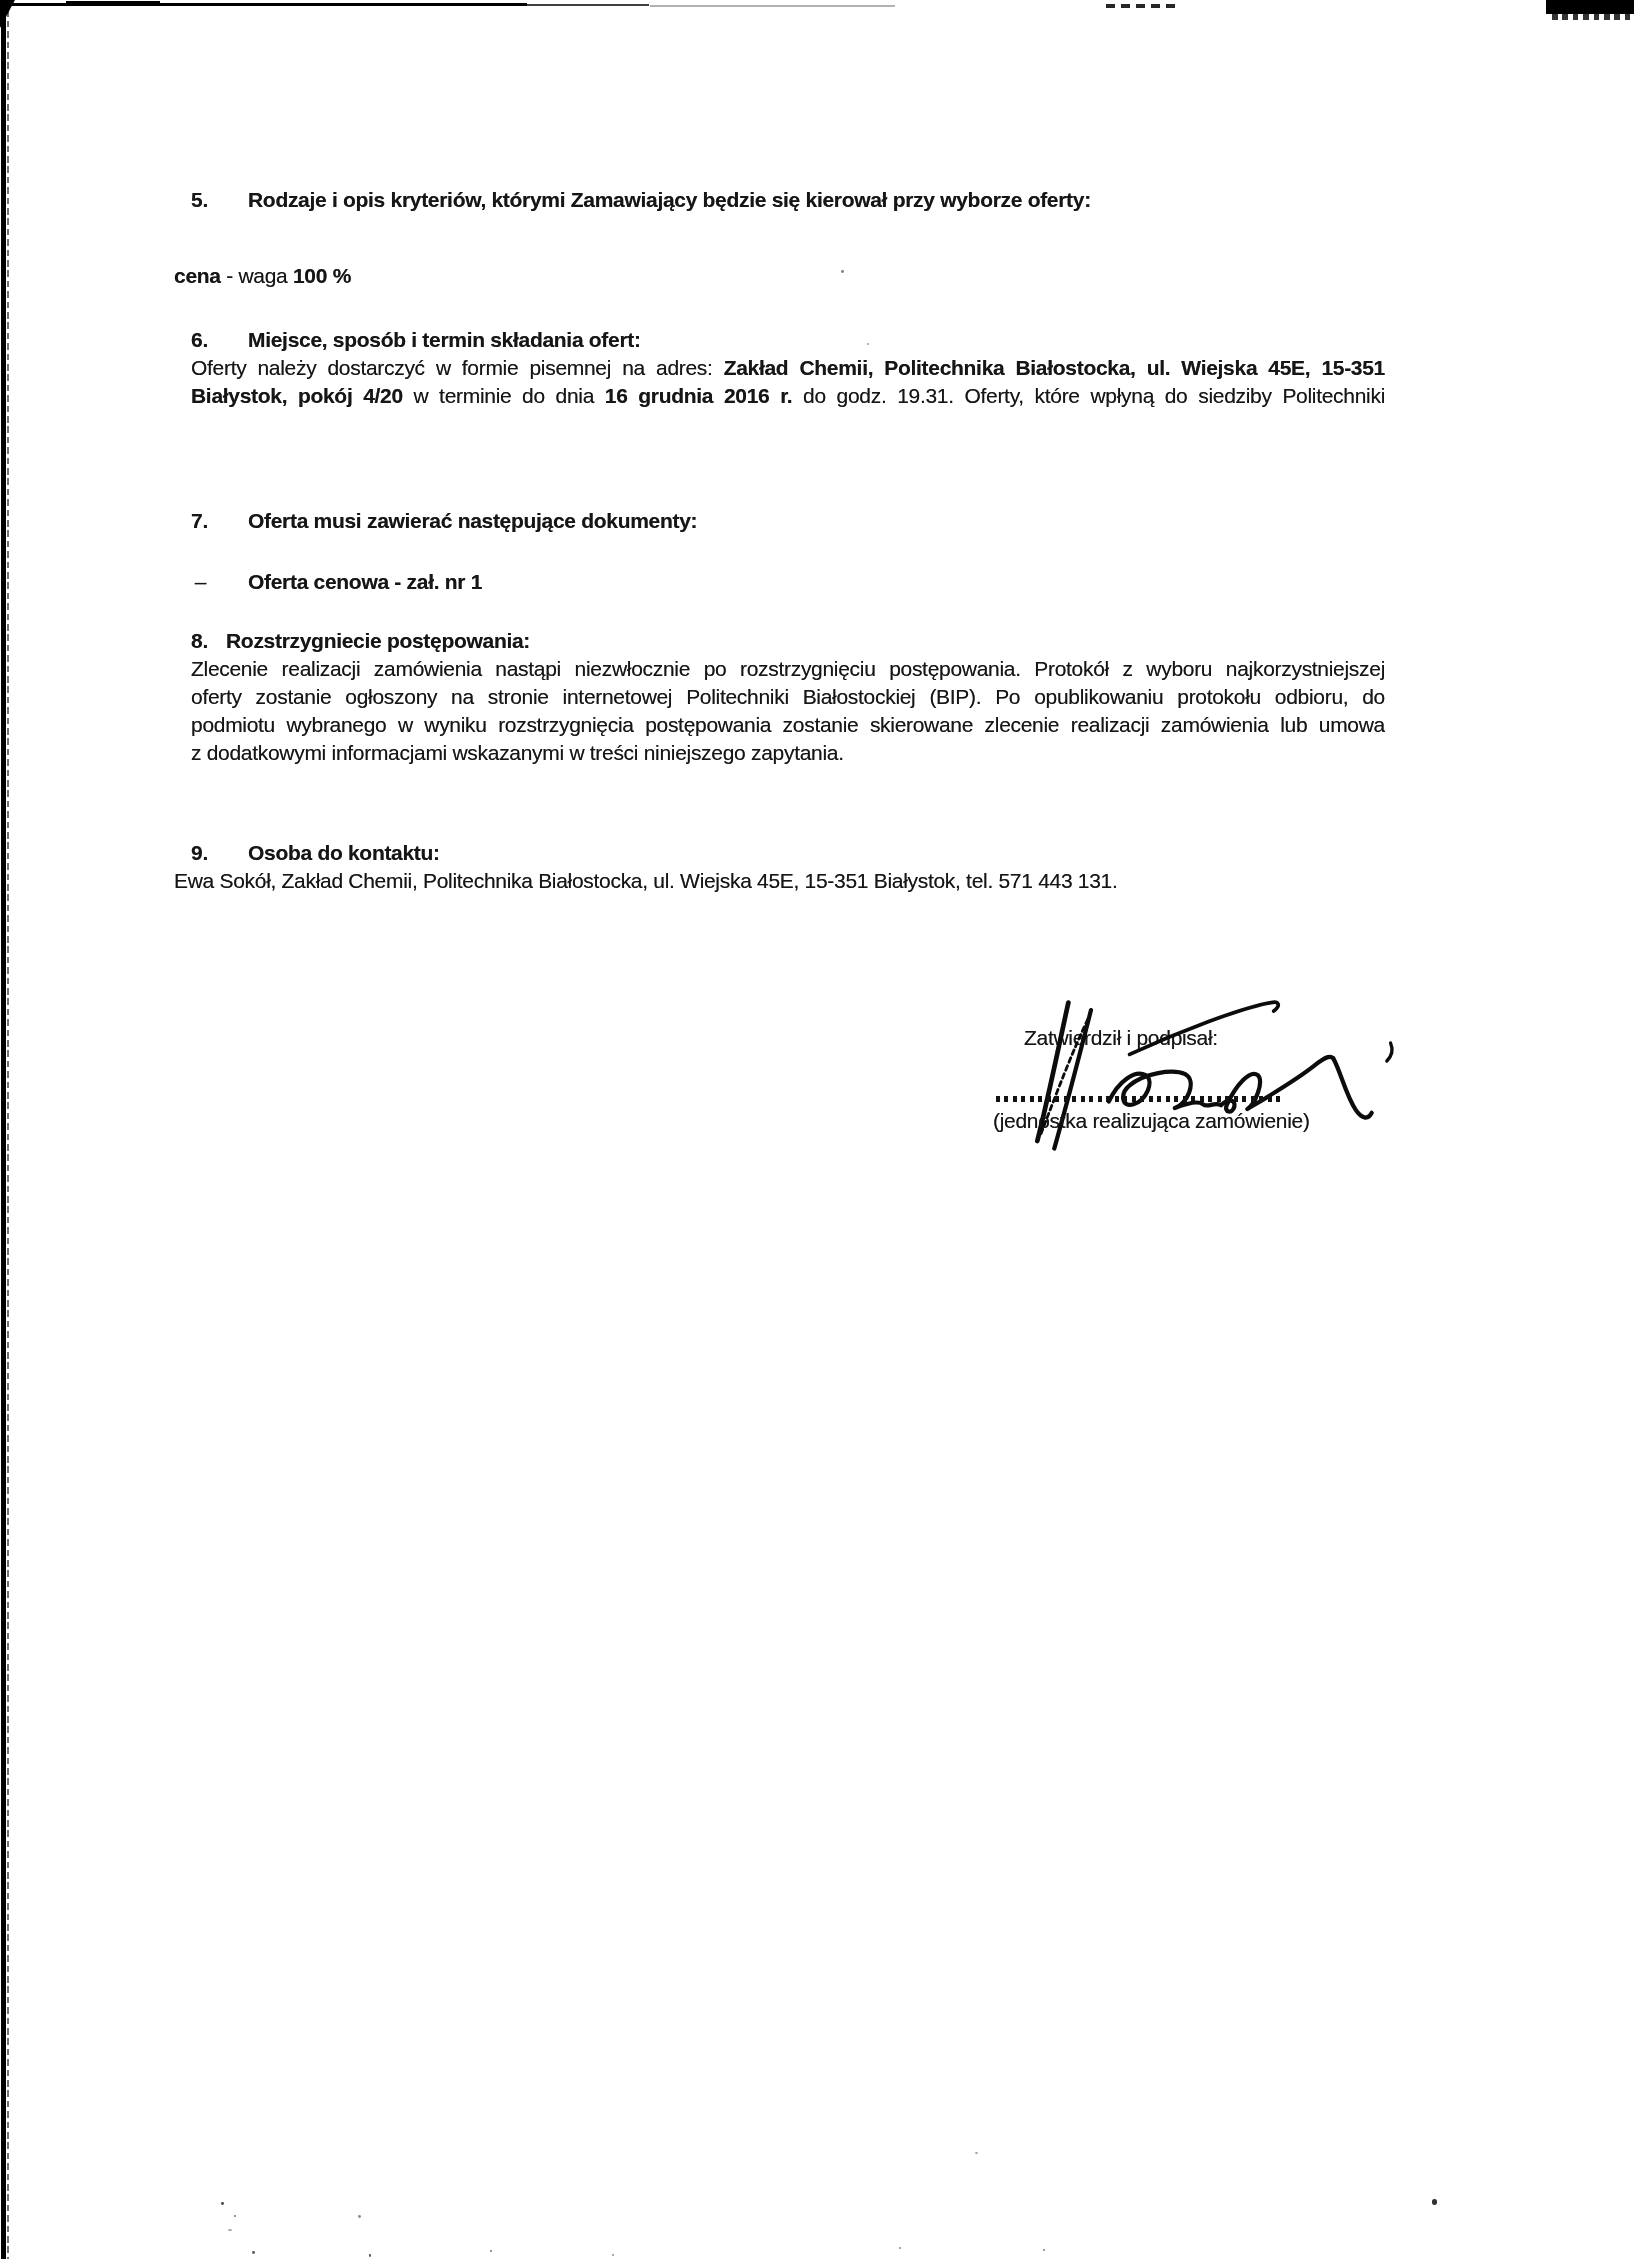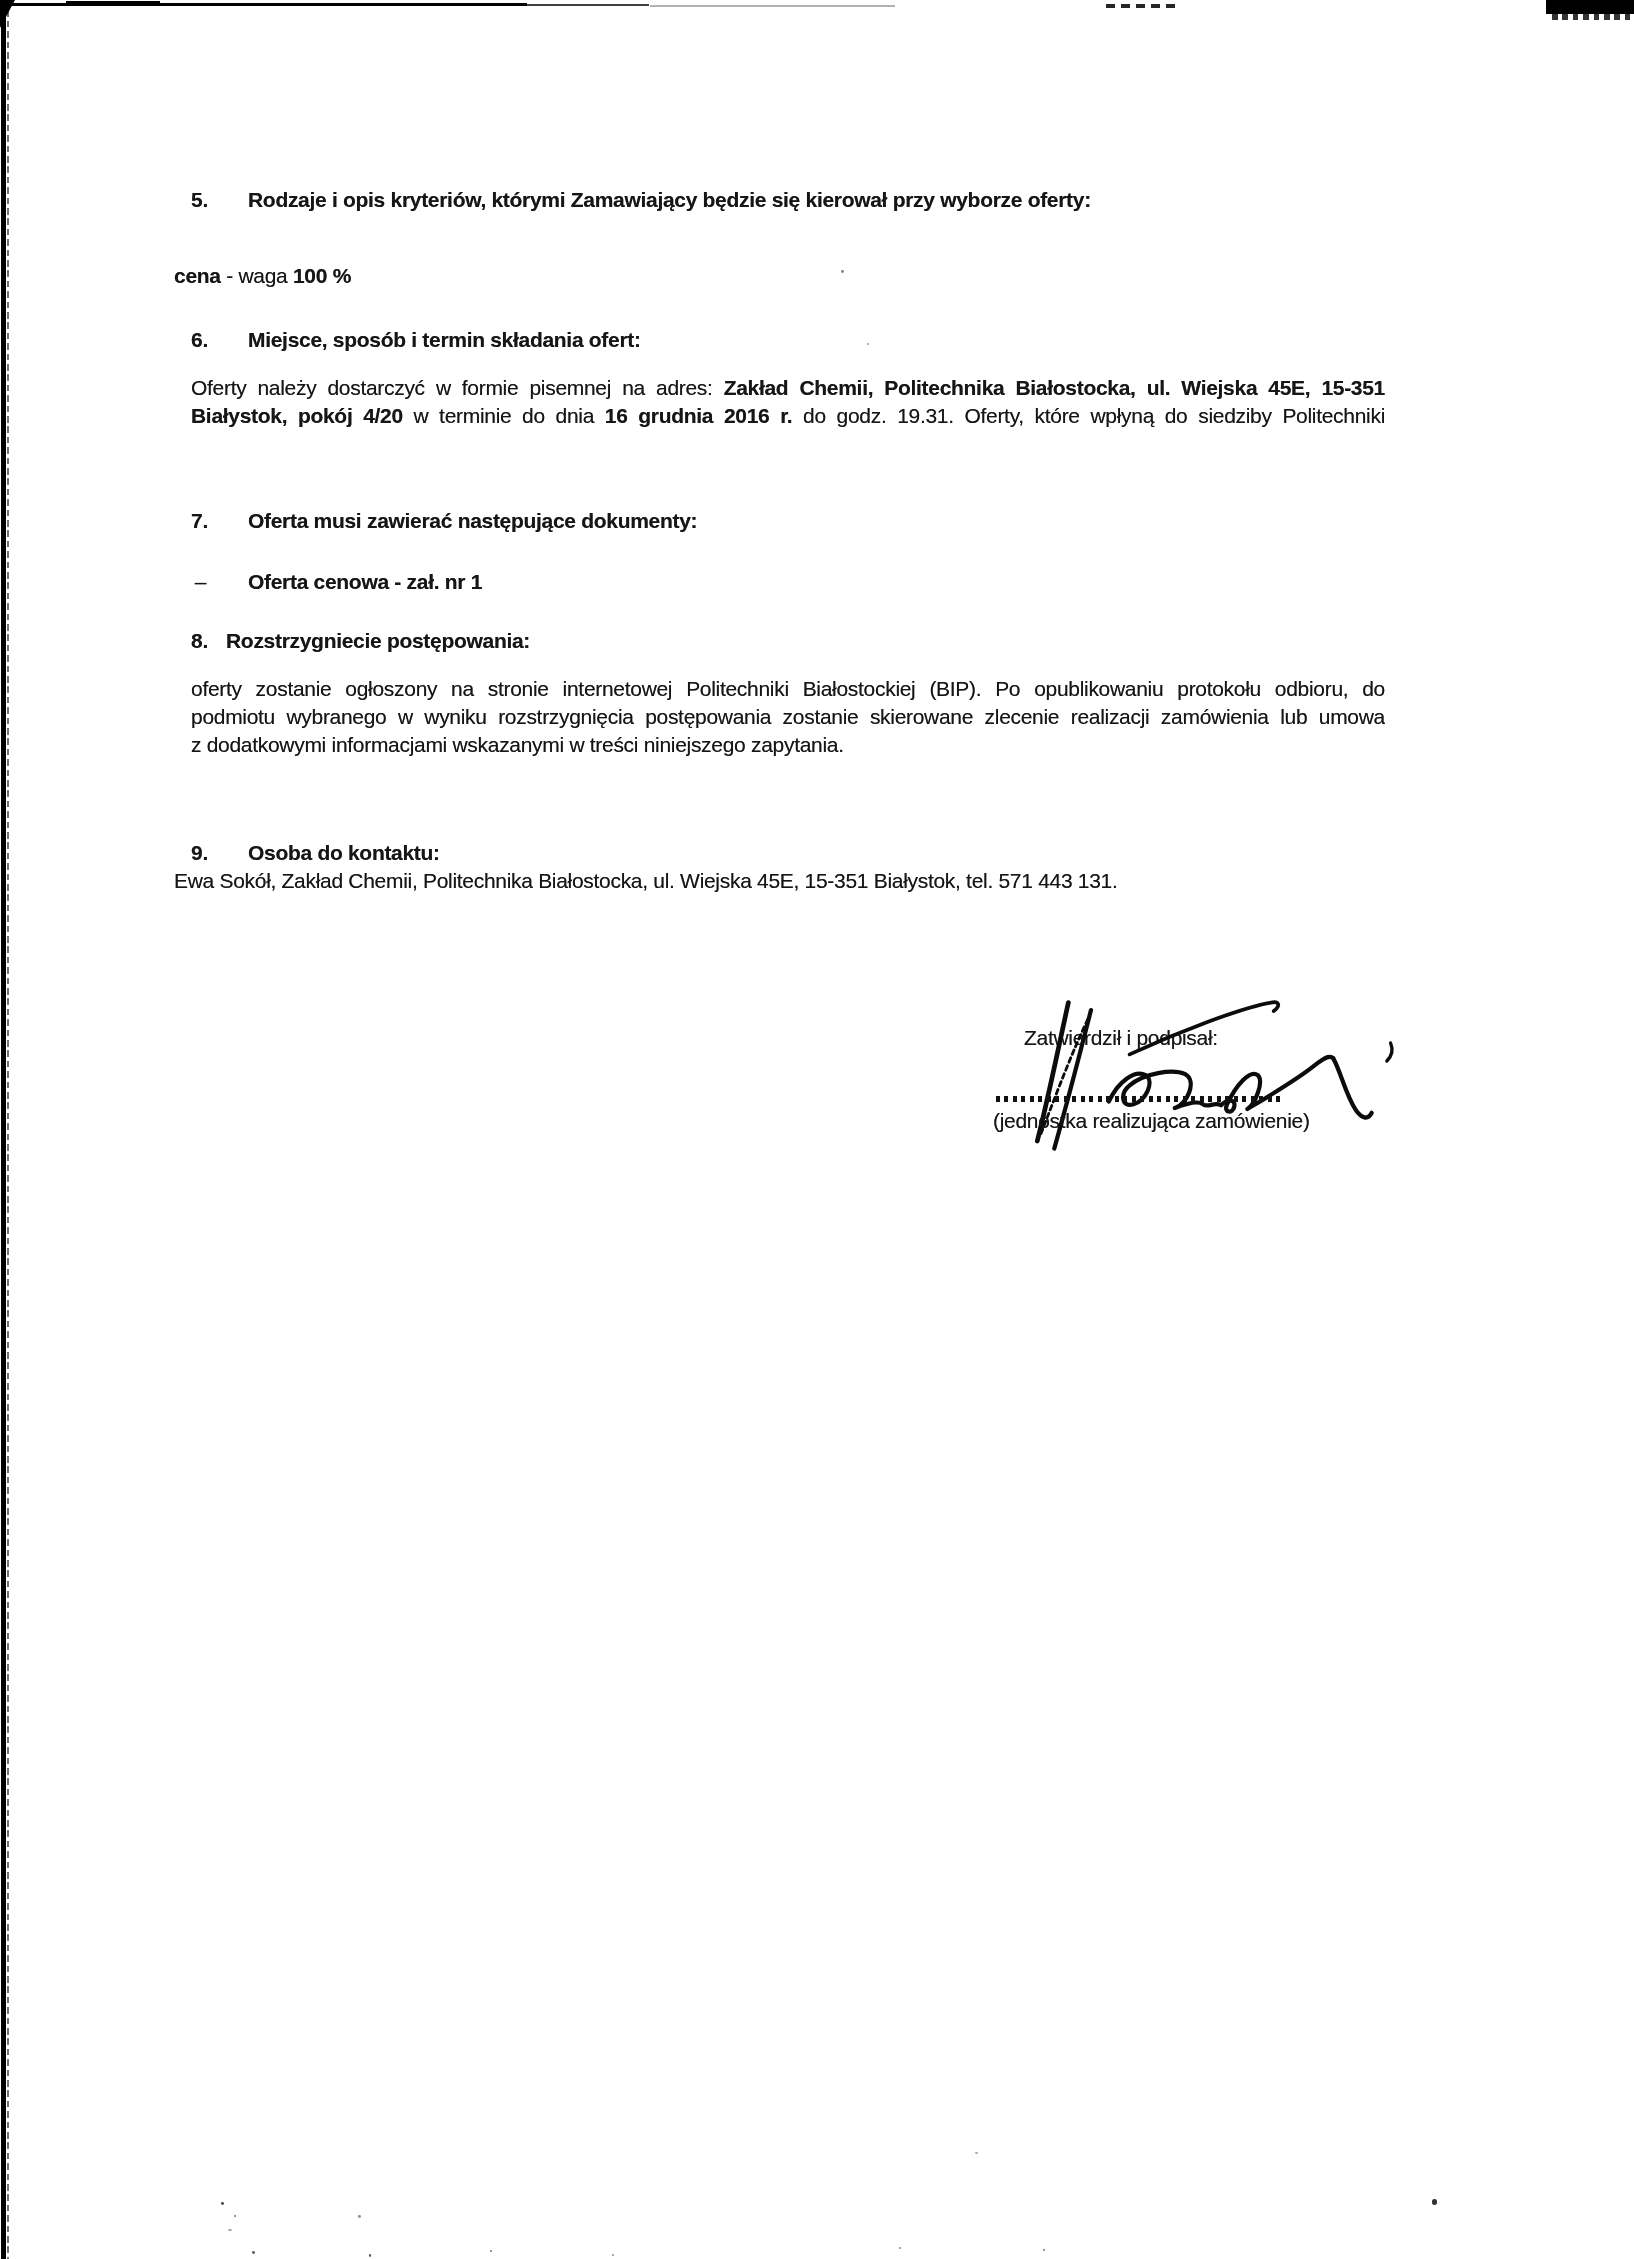--- a/index.html
+++ b/index.html
@@ -12,21 +12,21 @@
   }
   .abs{position:absolute;}
   .txt{font-size:21px;line-height:28px;letter-spacing:-0.3px;text-shadow:0 0 0.4px rgba(0,0,0,.55);}
   b,.b{font-weight:700;}
   
   .hrow{left:191px;width:1205px;height:28px;}
   .hnum{position:absolute;left:0;top:0;font-weight:700;}
   .httl{position:absolute;left:57px;top:0;font-weight:700;white-space:nowrap;}
   .httl.tight{left:35px;}
   
-  .par{left:191px;width:1194px;margin-top:20px;}
+  .par{left:191px;width:1194px;}
   .jl{height:28px;overflow:hidden;text-align:justify;text-align-last:justify;}
   .jl.last{text-align-last:left;}
   .nowrap{white-space:nowrap;}
   
   .dotline{
     left:996px;top:1096px;width:284px;height:5.6px;
     background:repeating-linear-gradient(90deg,#121212 0 3.8px,transparent 3.8px 8.5px);
   }
   
   .ink{background:#000;}
@@ -88,20 +88,21 @@
   <div class="abs txt hrow" style="top:568px">
     <span class="hnum" style="font-weight:400;left:3.8px">–</span>
     <span class="httl" style="font-weight:700">Oferta cenowa - zał. nr 1</span>
   </div>
 
   <div class="abs txt hrow" style="top:627px">
     <span class="hnum">8.</span>
     <span class="httl tight">Rozstrzygniecie postępowania:</span>
   </div>
   <div class="abs txt par" style="top:655px">
+    <div class="jl">Zlecenie realizacji zamówienia nastąpi niezwłocznie po rozstrzygnięciu postępowania. Protokół z wyboru najkorzystniejszej</div>
     <div class="jl">oferty zostanie ogłoszony na stronie internetowej Politechniki Białostockiej (BIP). Po opublikowaniu protokołu odbioru, do</div>
     <div class="jl">podmiotu wybranego w wyniku rozstrzygnięcia postępowania zostanie skierowane zlecenie realizacji zamówienia lub umowa</div>
     <div class="jl last">z dodatkowymi informacjami wskazanymi w treści niniejszego zapytania.</div>
   </div>
 
   <div class="abs txt hrow" style="top:839px">
     <span class="hnum">9.</span>
     <span class="httl">Osoba do kontaktu:</span>
   </div>
   <div class="abs txt nowrap" style="left:174px;top:867px">Ewa Sokół, Zakład Chemii, Politechnika Białostocka, ul. Wiejska 45E, 15-351 Białystok, tel. 571 443 131.</div>

